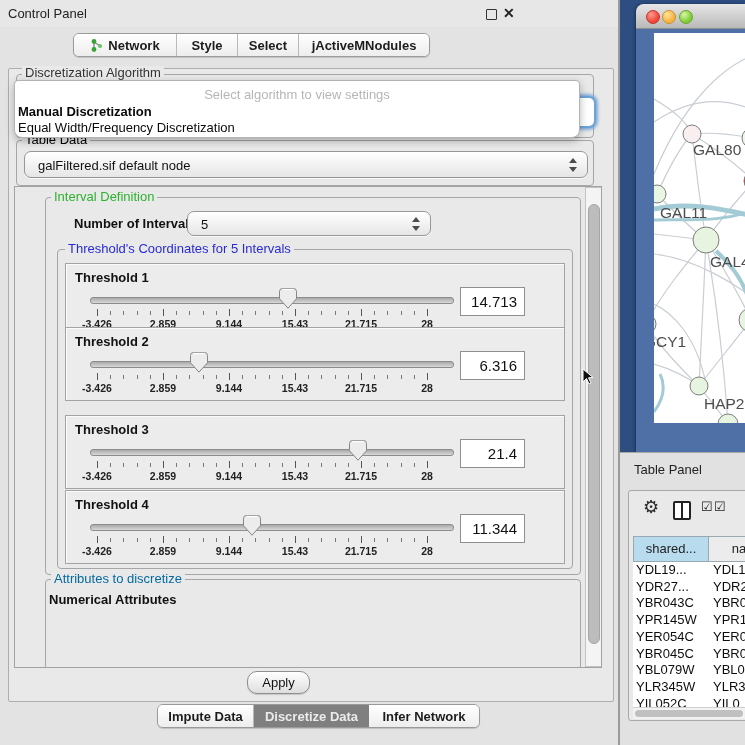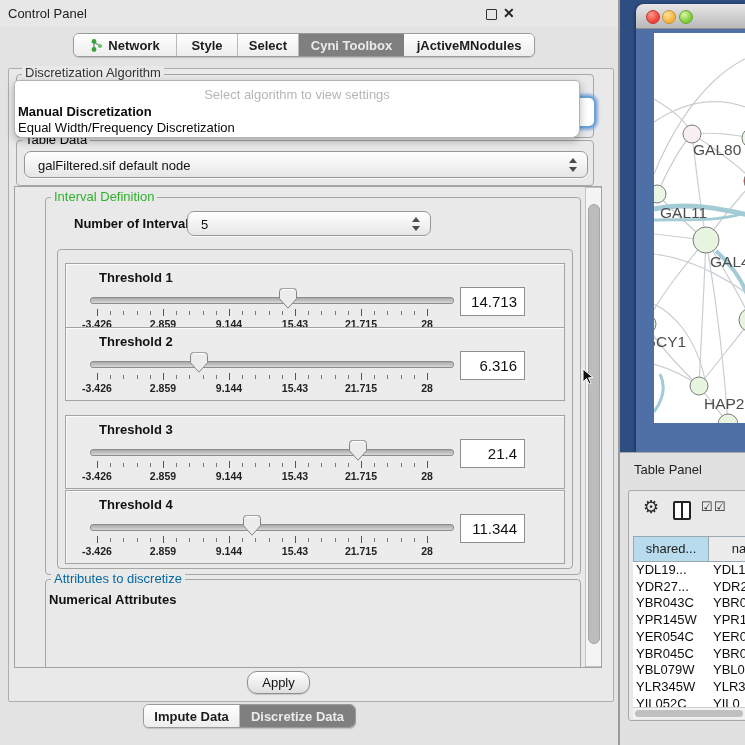--- a/index.html
+++ b/index.html
@@ -44,21 +44,21 @@
               box-shadow:0 0 3px 2px rgba(100,150,215,.75);z-index:5;}
   
   #scroll-area{left:14px;top:186px;width:586px;height:480px;border:1px solid #a2a2a2;
                background:#e9e9e9;overflow:hidden;}
   #vscroll{left:585px;top:187px;width:15px;height:478px;background:#f4f4f4;
            border:1px solid #c3c3c3;border-right:none;}
   #vscroll-thumb{position:absolute;left:2px;top:16px;width:10px;height:438px;
                  background:#bcbcbc;border:1px solid #a5a5a5;border-radius:6px;}
   .thr-panel{position:absolute;left:50px;width:498px;height:72px;background:#ececec;
              border:1px solid #a3a3a3;box-shadow:inset 1px 1px 0 rgba(255,255,255,.8);}
-  .thr-label{position:absolute;left:9px;top:6px;font-size:13px;font-weight:bold;color:#111;margin-left:24px;}
+  .thr-label{position:absolute;left:9px;top:6px;font-size:13px;font-weight:bold;color:#111;}
   .sl-track{position:absolute;left:24px;top:33px;width:362px;height:5px;border-radius:3px;
             background:linear-gradient(#a9a9a9,#d8d8d8);border:1px solid #8d8d8d;}
   .sl-thumb{position:absolute;top:24px;width:18px;height:21px;}
   .tick{position:absolute;background:#777;width:1px;}
   .tick.maj{height:7px;background:#555;}
   .tick.min{height:4px;}
   .tick-lab{position:absolute;font-size:10.5px;font-weight:bold;color:#222;
             transform:translateX(-50%);white-space:nowrap;}
   .val-box{position:absolute;left:394px;top:23px;width:56px;height:27px;background:#fff;
            border:1px solid #8f8f8f;font-size:15px;color:#111;text-align:right;
@@ -129,23 +129,20 @@
           <circle cx="10" cy="8" r="2.1" fill="#6cc16c"></circle>
         </svg>
         <span>Network</span>
       </div>
       <div class="seg" style="width: 60px;">
         <span>Style</span>
       </div>
       <div class="seg" style="width: 60px;">
         <span>Select</span>
       </div>
-      <div class="seg sel" style="width: 105px;">
-        <span>Cyni Toolbox</span>
-      </div>
       <div class="seg" style="width: 130px;">
         <span>jActiveMNodules</span>
       </div>
     </div>
 
   <div class="abs" id="main-panel"></div>
 
   <div class="abs groupbox" style="left:16px;top:74px;width:576px;height:62px;"></div>
   <div class="grouplabel" style="left:22px;top:66px;color:#333;">Discretization Algorithm</div>
   <div class="abs" id="algo-combo"></div>
@@ -176,20 +173,21 @@
     <div class="abs" style="left:59px;top:29px;font-size:13px;font-weight:bold;color:#111;">Number of Intervals</div>
     <div class="abs combo" style="left:172px;top:24px;width:242px;height:23px;">
       <span class="cval">5</span>
       <span class="stepper">
           <i class="arr-up"></i>
           <i class="arr-dn"></i>
         </span>
     </div>
 
     <div class="abs groupbox" style="left:42px;top:62px;width:514px;height:318px;"></div>
+    <div class="grouplabel" style="left:50px;top:55px;color:#2a2ad4;">Threshold's Coordinates for 5 Intervals</div>
 
     <div id="thr-container">
         <div class="thr-panel" style="top: 76px;">
           <div class="thr-label">Threshold 1</div>
           <div class="sl-track"></div>
           <div class="tick maj" style="left: 31px; top: 45px;"></div>
           <div class="tick-lab" style="left: 31px; top: 54px;">-3.426</div>
           <div class="tick min" style="left: 44.2px; top: 47px;"></div>
           <div class="tick min" style="left: 57.4px; top: 47px;"></div>
           <div class="tick min" style="left: 70.6px; top: 47px;"></div>
@@ -354,26 +352,29 @@
     <div class="abs groupbox" style="left:30px;top:392px;width:534px;height:96px;"></div>
     <div class="grouplabel" style="left:36px;top:385px;color:#0369a1;">Attributes to discretize</div>
     <div class="abs" style="left:34px;top:405px;font-size:13px;font-weight:bold;color:#111;">Numerical Attributes</div>
   </div>
   <div class="abs" id="vscroll">
     <div id="vscroll-thumb"></div>
   </div>
 
   <div class="abs" id="apply-btn">Apply</div>
 
-  <div class="abs segbar" id="bottom-tabs" style="left:143px;top:704px;text-align:right;">
+  <div class="abs segbar" id="bottom-tabs" style="left:157px;top:704px;text-align:right;">
       <div class="seg" style="width: 95px;">
         <span>Impute Data</span>
       </div>
       <div class="seg sel" style="width: 115px;">
         <span>Discretize Data</span>
+      </div>
+      <div class="seg" style="width: 110px;">
+        <span>Infer Network</span>
       </div>
     </div>
 
   <svg class="abs" id="cursor" width="12" height="18" viewBox="0 0 12 18">
     <path d="M1,1 L1,14 L4.5,10.5 L7,16 L9,15 L6.5,9.8 L11,9.5 Z" fill="#111" stroke="#fff" stroke-width="1"></path>
   </svg>
 
   <div class="abs" id="right-divider"></div>
   <div class="abs" id="right-zone">
     <div id="net-desk">

